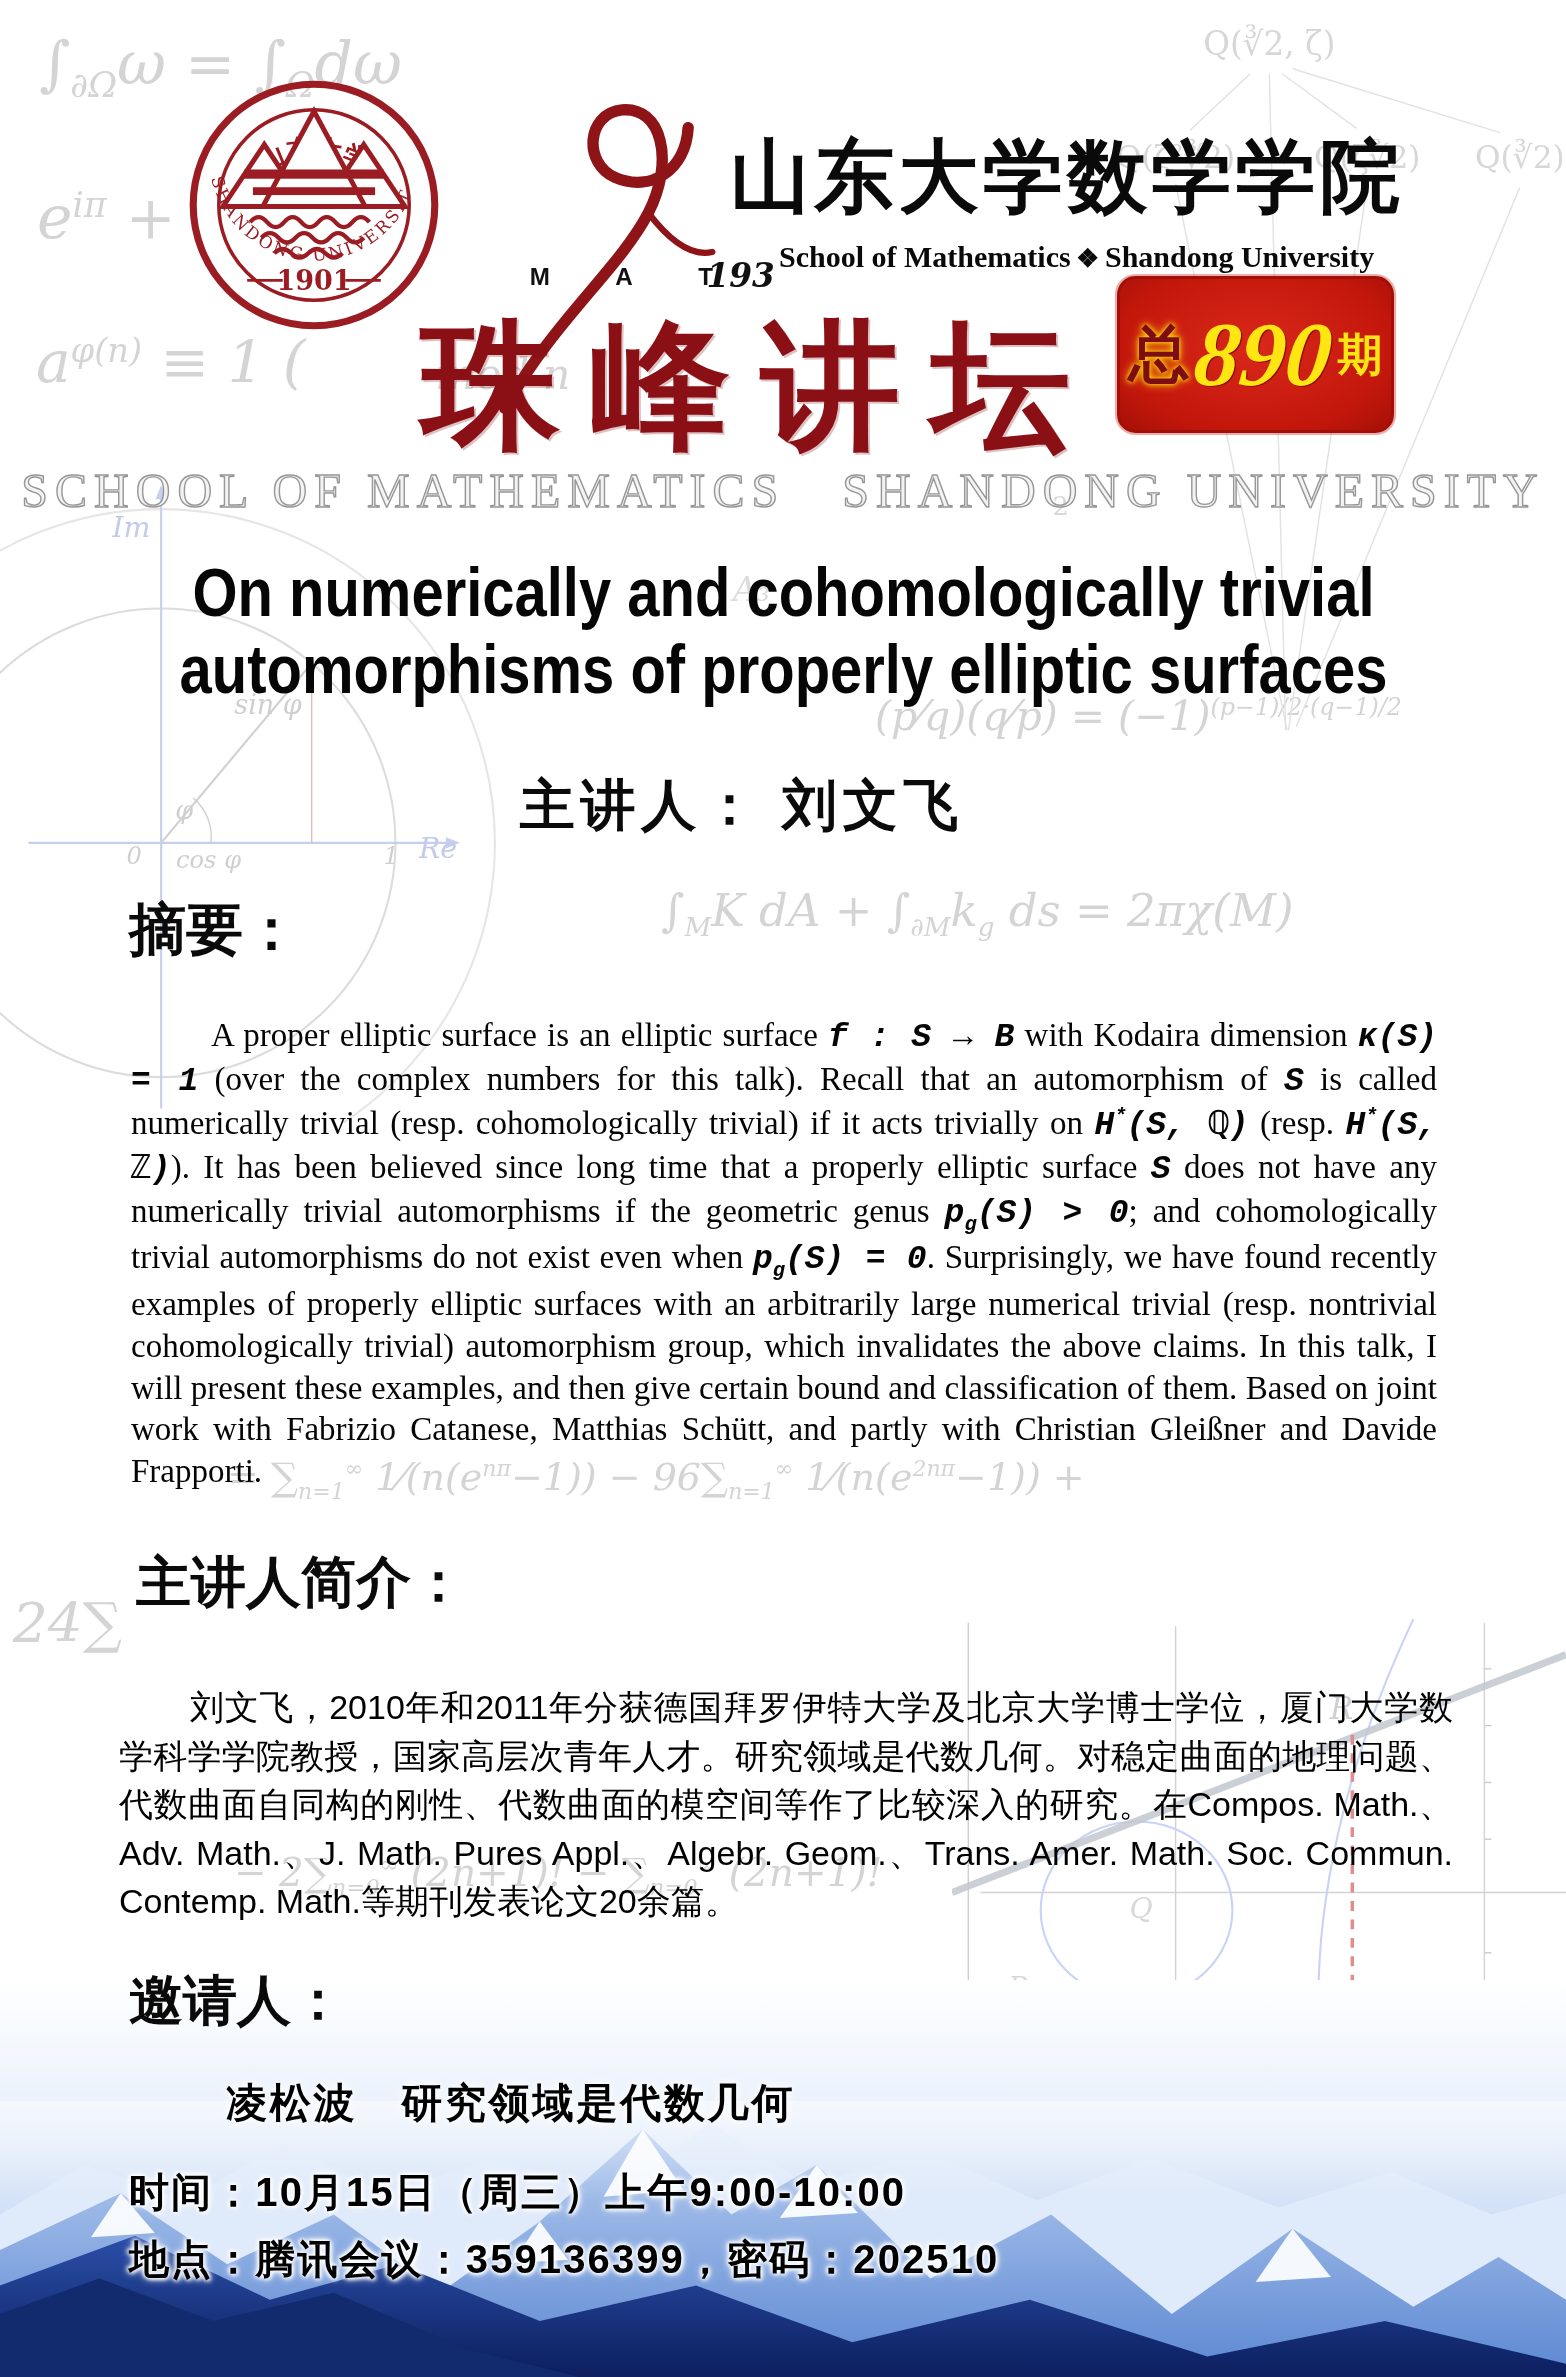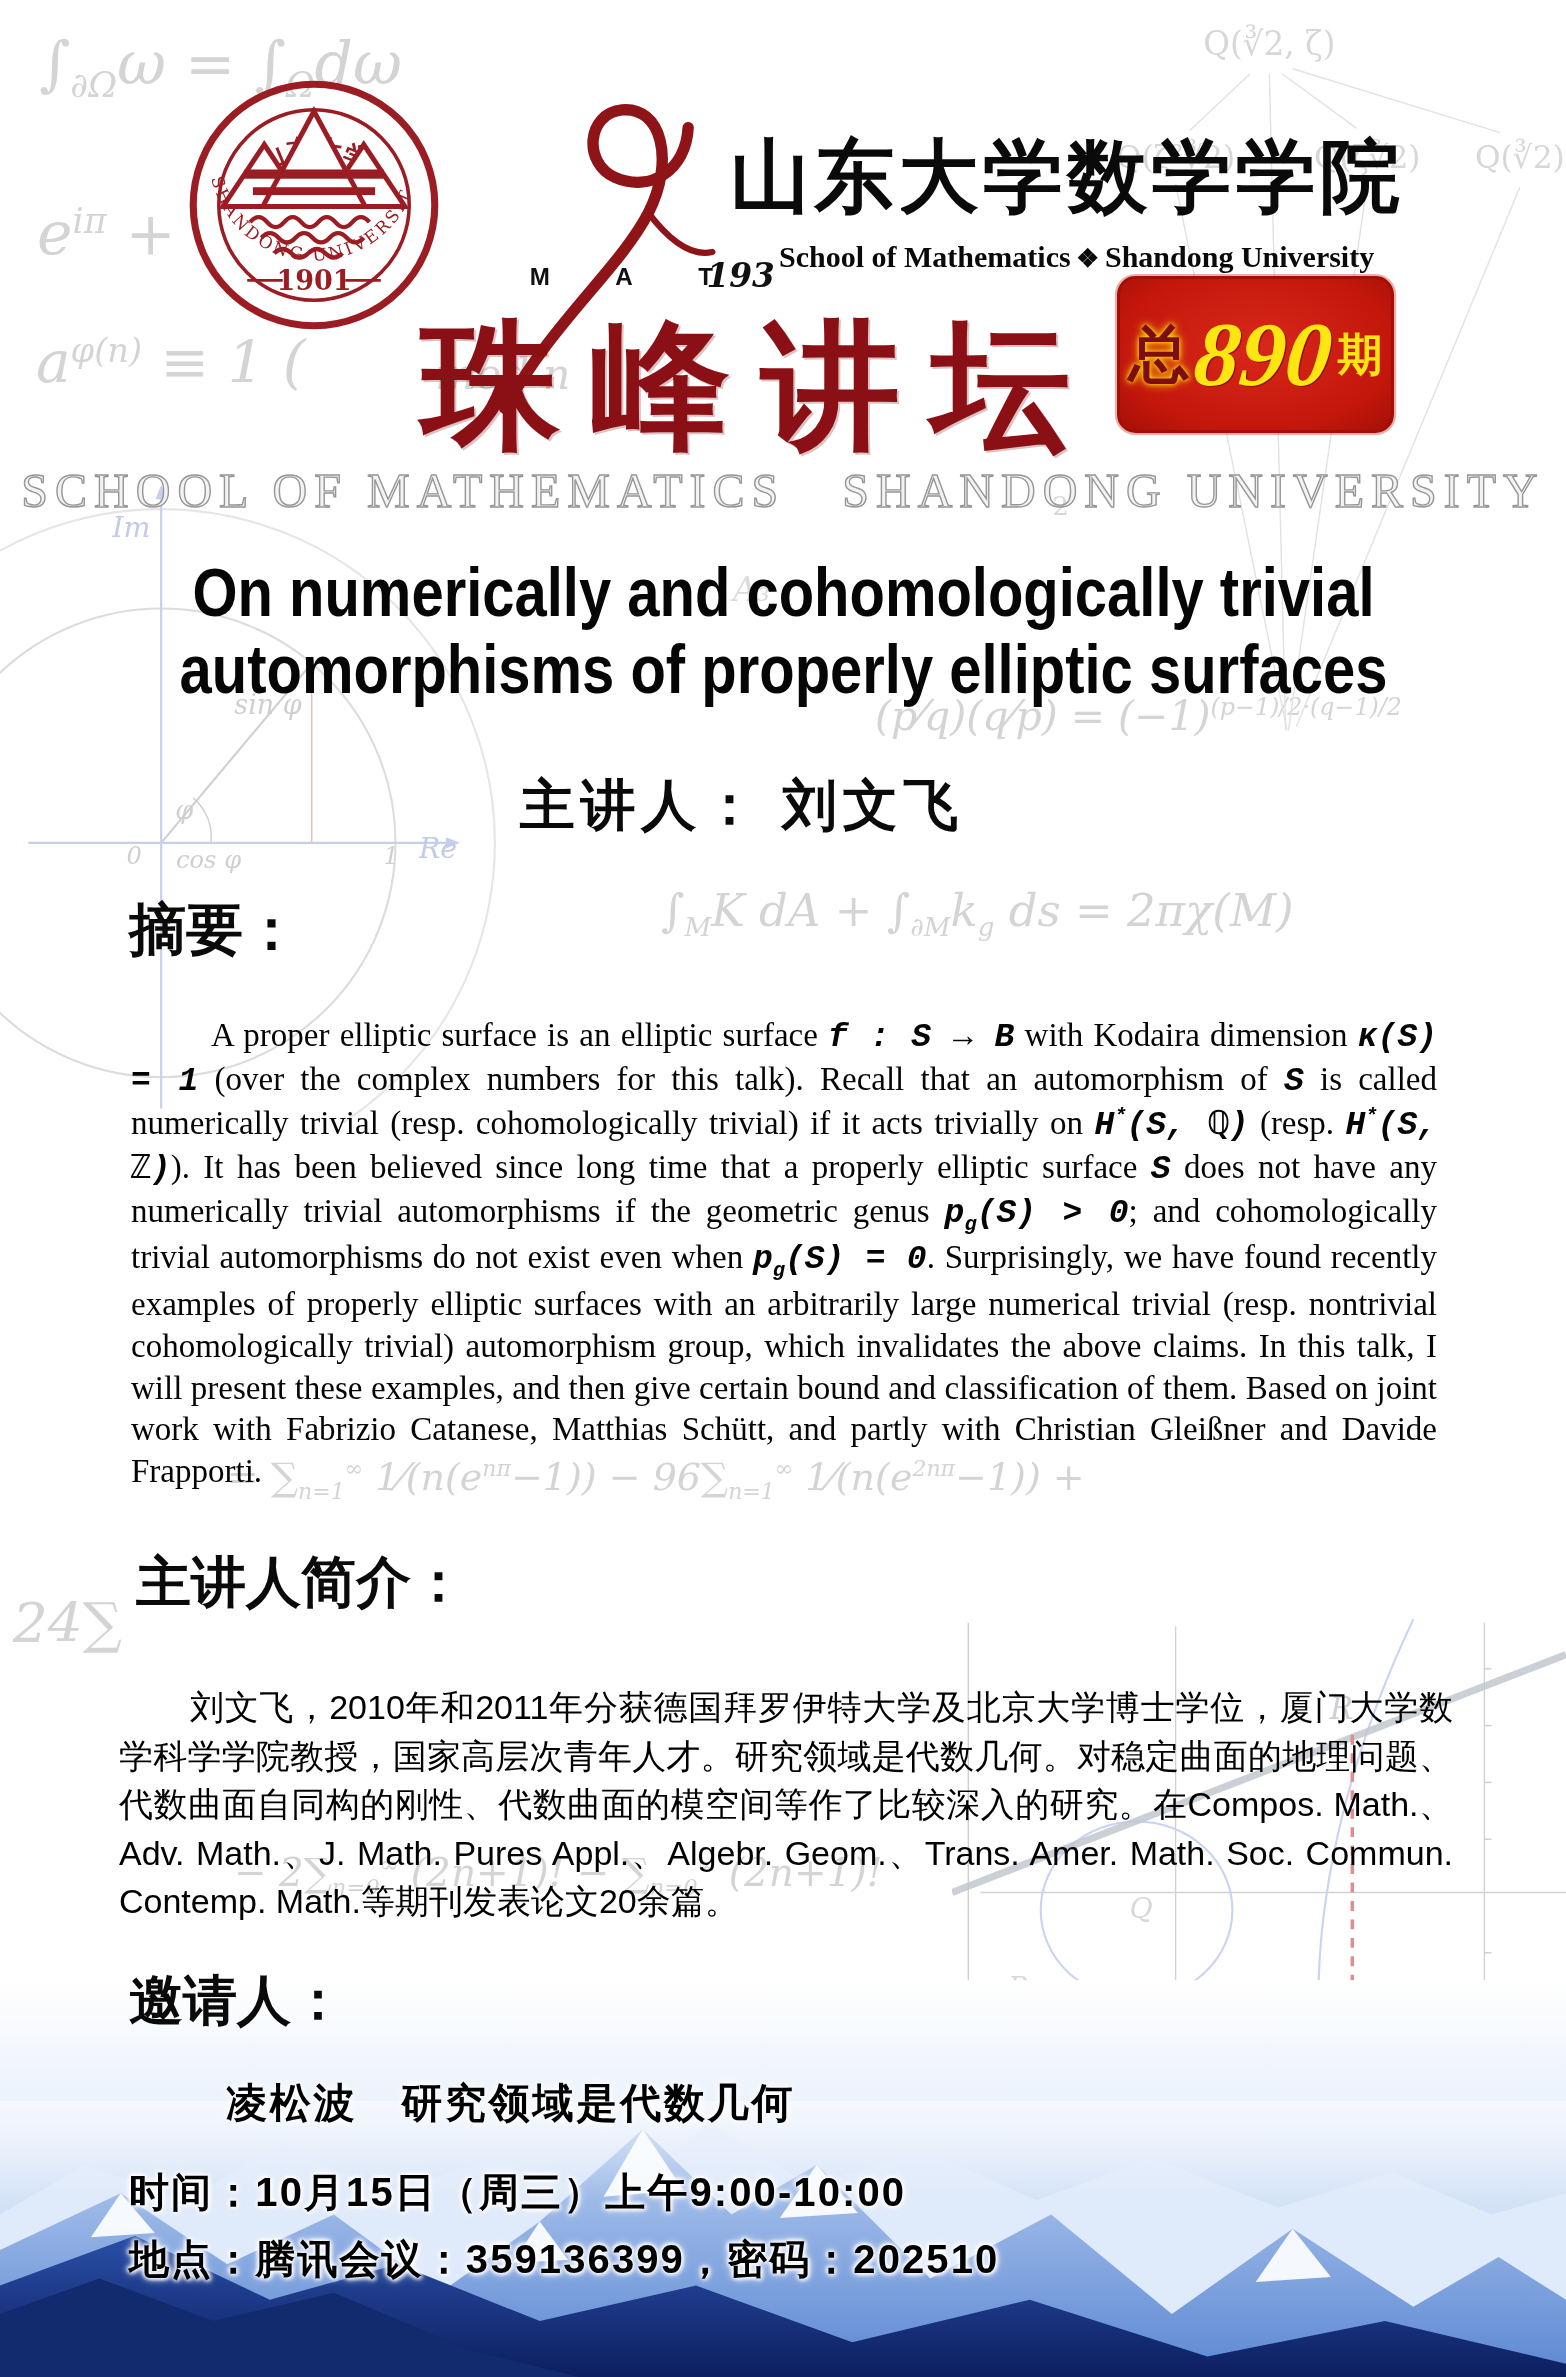--- a/index.html
+++ b/index.html
@@ -62,21 +62,21 @@
   
   #mountain{position:absolute;left:0;top:1980px;z-index:2;}
   .svgtxt{font-family:"DejaVu Serif",serif;}
 </style>
 </head>
 <body>
 
 <div id="poster">
 
   <div class="wm" style="left:39px;top:28px;font-size:60px;">∫<sub>∂Ω</sub>ω = ∫<sub>Ω</sub>dω</div>
-  <div class="wm" style="left:37px;top:182px;font-size:60px;margin-top:16px;">e<sup>iπ</sup> +</div>
+  <div class="wm" style="left:37px;top:182px;font-size:60px;">e<sup>iπ</sup> +</div>
   <div class="wm" style="left:36px;top:328px;font-size:58px;">a<sup>φ(n)</sup> ≡ 1 (</div>
   <div class="wm" style="left:435px;top:349px;font-size:43px;">mod n</div>
   <div class="wm" style="left:661px;top:884px;font-size:45px;">∫<sub>M</sub>K dA + ∫<sub>∂M</sub>k<sub>g</sub> ds = 2πχ(M)</div>
   <div class="wm" style="left:875px;top:692px;font-size:41px;">(p⁄q)(q⁄p) = (−1)<sup>(p−1)/2·(q−1)/2</sup></div>
   <div class="wm" style="left:733px;top:570px;font-size:33px;color:#dcdcdc;">A₃</div>
   <div class="wm" style="left:227px;top:1455px;font-size:38px;">= ∑<sub>n=1</sub><sup>∞</sup> 1⁄(n(e<sup>nπ</sup>−1)) − 96∑<sub>n=1</sub><sup>∞</sup> 1⁄(n(e<sup>2nπ</sup>−1)) +</div>
   <div class="wm" style="left:12.8px;top:1591px;font-size:55px;">24∑</div>
   <div class="wm" style="left:234px;top:1850px;font-size:39px;">− 2∑<sub>n=0</sub><sup>∞</sup> (2n+1)! − ∑<sub>n=0</sub><sup>∞</sup> (2n+1)!</div>
   <div class="wm" style="left:64px;top:2040px;font-size:41px;">(5)π =</div>
 

